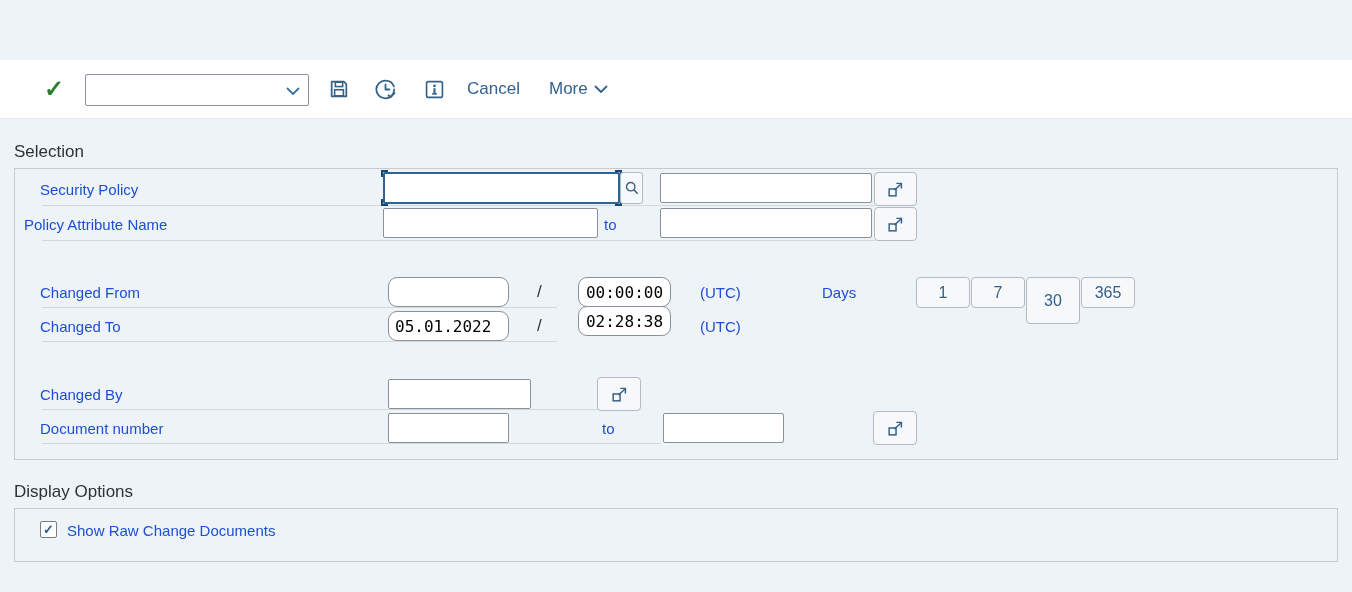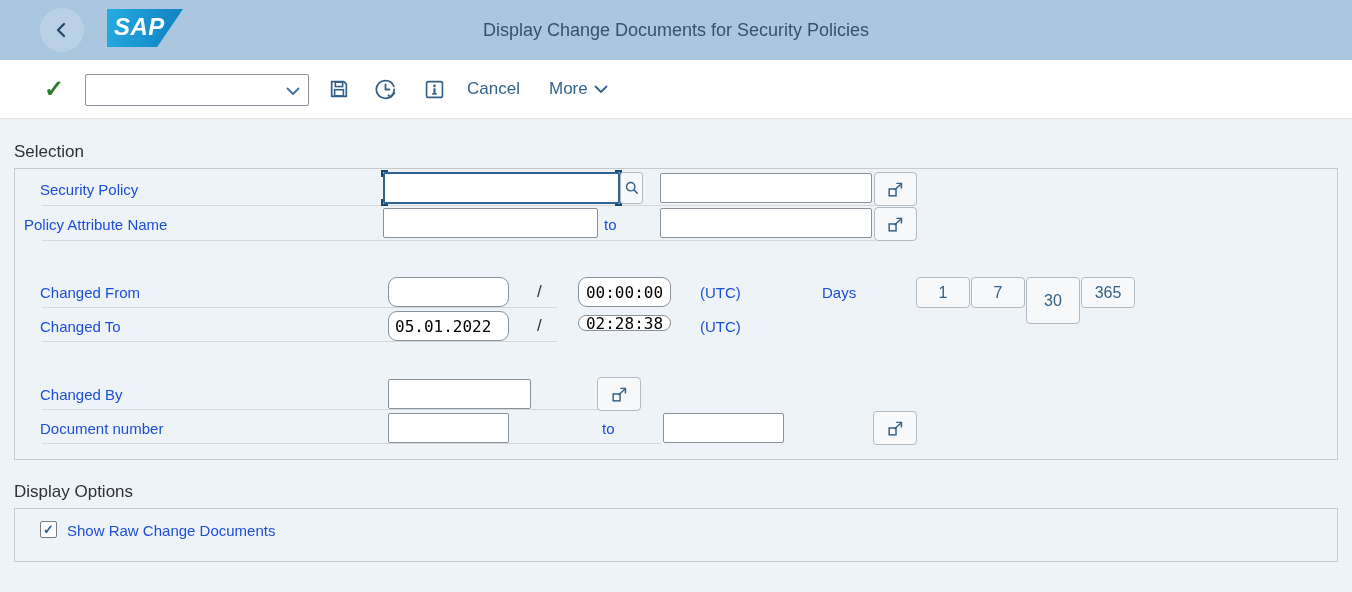--- a/index.html
+++ b/index.html
@@ -67,31 +67,20 @@
     border:1px solid #767d85; border-radius:2px; display:flex; align-items:center; justify-content:center; cursor:pointer; }
   .checkbox span { color:#2c5f95; font-size:13px; font-weight:bold; line-height:1; }
 
   svg.icon { display:block; }
 </style>
 </head>
 <body>
 
 <div id="app">
 
-  <div class="header">
-    <div class="back-btn">
-      <svg class="icon" width="20" height="20" viewBox="0 0 20 20">
-        <polyline points="12,4 6,10 12,16" fill="none" stroke="#29486a" stroke-width="2.4" stroke-linecap="round" stroke-linejoin="round"></polyline>
-      </svg>
-    </div>
-    <div class="sap-logo">
-      <span>SAP</span>
-    </div>
-    <div class="page-title">Display Change Documents for Security Policies</div>
-  </div>
 
   <div class="toolbar">
     <div class="approve">
       <span>✓</span>
     </div>
     <div class="combo">
       <input value="" style="">
       <svg class="chev icon" width="14" height="9" viewBox="0 0 14 9">
         <polyline points="1.5,1.5 7,7 12.5,1.5" fill="none" stroke="#3b71a6" stroke-width="1.8" stroke-linecap="round" stroke-linejoin="round"></polyline>
       </svg>
@@ -179,21 +168,21 @@
   <div class="label" style="left:700px; top:284px;">(UTC)</div>
   <div class="label" style="left:822px; top:284px;">Days</div>
   <div class="btn" style="left:916px; top:277px; width:54px; height:31px;">1</div>
   <div class="btn" style="left:971px; top:277px; width:54px; height:31px;">7</div>
   <div class="btn" style="left:1026px; top:277px; width:54px; height:47px;">30</div>
   <div class="btn" style="left:1081px; top:277px; width:54px; height:31px;">365</div>
 
   <div class="label" style="left:40px; top:318px;">Changed To</div>
   <input class="field mono" style="left: 388px; top: 311px; width: 121px; height: 30px;" value="05.01.2022">
   <div class="slash" style="left:537px; top:316px;">/</div>
-  <input class="field mono center" style="left: 578px; top: 315px; width: 93px; height: 16px;" value="02:28:38">
+  <input class="field mono center" style="left: 578px; top: 306px; width: 93px; height: 30px;" value="02:28:38">
   <div class="label" style="left:700px; top:318px;">(UTC)</div>
 
   <div class="label" style="left:40px; top:386px;">Changed By</div>
   <input class="field" style="left: 388px; top: 379px; width: 143px; height: 30px;" value="">
   <div class="btn" style="left:597px; top:377px; width:44px; height:34px;">
     <svg class="icon" width="19" height="19" viewBox="0 0 18 18">
       <rect x="3" y="8.5" width="6.5" height="6.5" fill="none" stroke="#346187" stroke-width="1.4"></rect>
       <line x1="8" y1="9.5" x2="14" y2="4" stroke="#346187" stroke-width="1.4"></line>
       <polyline points="9.8,3.2 14.6,3.2 14.6,8" fill="none" stroke="#346187" stroke-width="1.4"></polyline>
     </svg>

